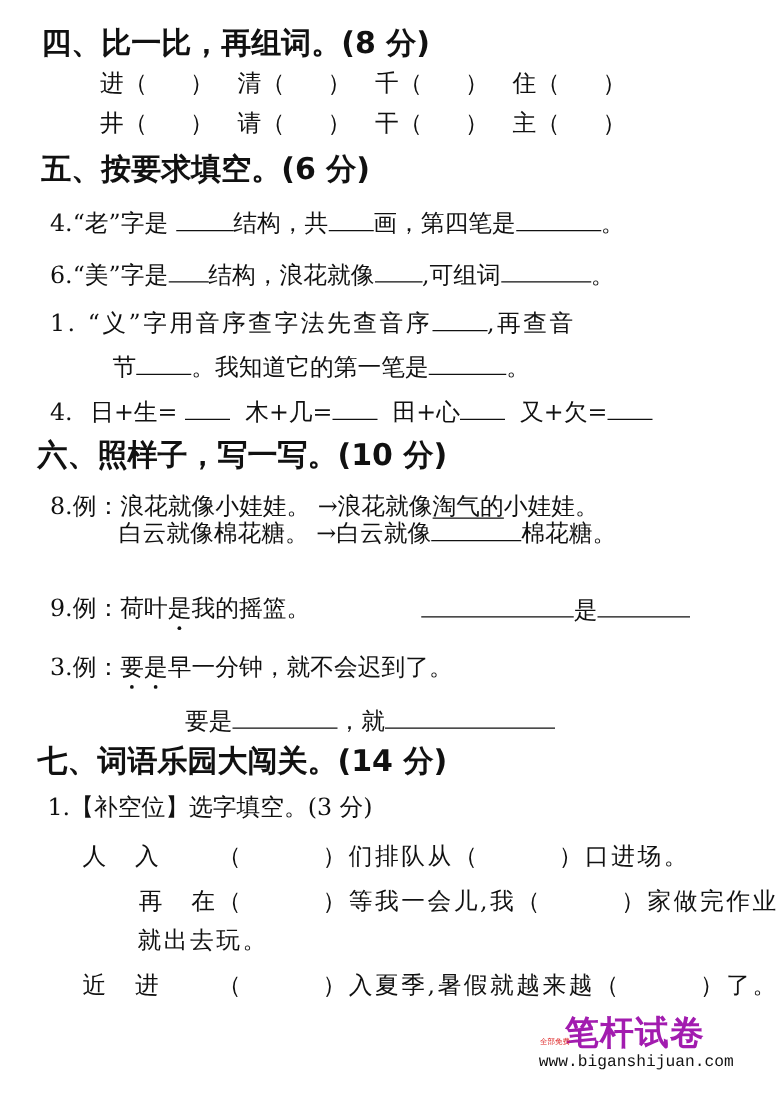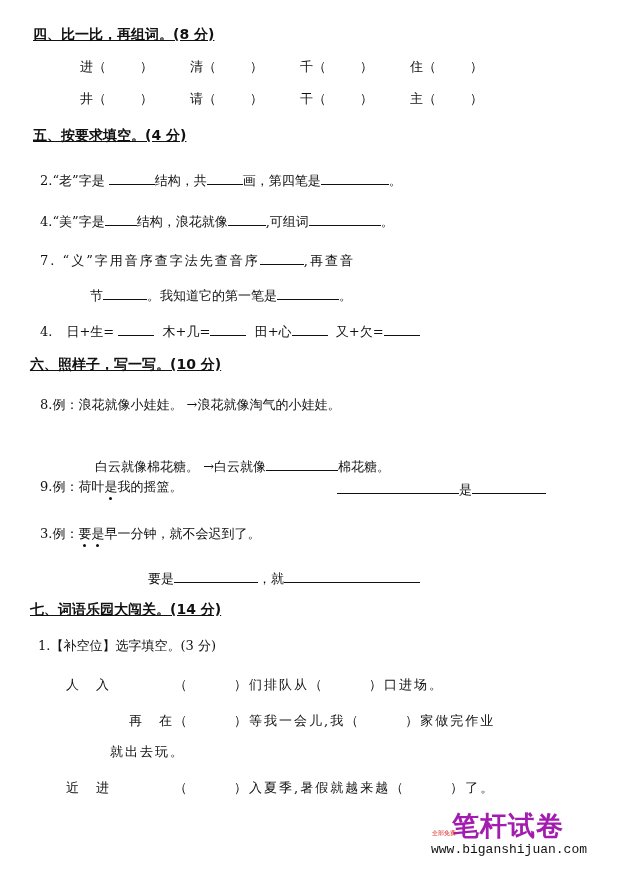--- a/index.html
+++ b/index.html
@@ -1,61 +1,61 @@
 <!DOCTYPE html>
 <html><head>
 <meta charset="utf-8">
 <style>
   html, body { margin:0; padding:0; background:#ffffff; }
   body { width:625px; height:876px; position:relative; overflow:hidden;
          font-family:"DejaVu Serif", "Liberation Serif", serif; color:#111; }
-  .line { position:absolute; white-space:nowrap; font-size:13px; line-height:24px; }
-  .h { font-weight:bold; font-family:"DejaVu Sans", "Liberation Sans", sans-serif; font-size:14px;text-decoration:underline; }
+  .line { position:absolute; white-space:nowrap; font-size:19px; line-height:24px; }
+  .h { font-weight:bold; font-family:"DejaVu Sans", "Liberation Sans", sans-serif; font-size:24px; }
   .blank { display:inline-block; border-bottom:1.5px solid #111; height:18px; vertical-align:baseline; }
-  .ul { text-underline-offset:3px; }
+  .ul { text-decoration:underline; text-underline-offset:3px; }
   .dot { position:relative; }
   .dot::after { content:""; position:absolute; left:50%; bottom:-6px; width:3px; height:3px; margin-left:-1.5px; background:#111; border-radius:50%; }
   .cell { display:inline-block; }
   .logo { position:absolute; left:452px; top:808px; font-family:"DejaVu Sans", sans-serif; font-size:27px; font-weight:bold; letter-spacing:1px; color:#a21caf; }
   .logo-tag { position:absolute; left:432px; top:829px; font-size:6px; color:#d22; font-family:"DejaVu Sans", sans-serif; }
   .logo-url { position:absolute; left:431px; top:842px; font-family:"Liberation Mono","DejaVu Sans Mono", monospace; font-size:13px; color:#111; }
 </style>
 </head>
 <body>
 
 <div class="line h" style="left:33px;top:22px;">四、比一比，再组词。(8 分)</div>
 <div class="line" style="left:80px;top:55px;">
   <span class="cell" style="width:110px"><span>进</span><span>（</span><span style="display:inline-block;width:34px"></span><span>）</span></span><span class="cell" style="width:110px"><span>清</span><span>（</span><span style="display:inline-block;width:34px"></span><span>）</span></span><span class="cell" style="width:110px"><span>千</span><span>（</span><span style="display:inline-block;width:34px"></span><span>）</span></span><span class="cell"><span>住</span><span>（</span><span style="display:inline-block;width:34px"></span><span>）</span></span>
 </div>
 <div class="line" style="left:80px;top:87px;">
   <span class="cell" style="width:110px"><span>井</span><span>（</span><span style="display:inline-block;width:34px"></span><span>）</span></span><span class="cell" style="width:110px"><span>请</span><span>（</span><span style="display:inline-block;width:34px"></span><span>）</span></span><span class="cell" style="width:110px"><span>干</span><span>（</span><span style="display:inline-block;width:34px"></span><span>）</span></span><span class="cell"><span>主</span><span>（</span><span style="display:inline-block;width:34px"></span><span>）</span></span>
 </div>
 
-<div class="line h" style="left:33px;top:123px;">五、按要求填空。(4 分)</div>
+<div class="line h" style="left:33px;top:123px;">五、按要求填空。(6 分)</div>
 <div class="line" style="left:40px;top:166px;">
-  <span>2.“老”字是 </span><span class="blank" style="width:46px"></span><span>结构，共</span><span class="blank" style="width:36px"></span><span>画，第四笔是</span><span class="blank" style="width:68px"></span><span>。</span>
+  <span>4.“老”字是 </span><span class="blank" style="width:46px"></span><span>结构，共</span><span class="blank" style="width:36px"></span><span>画，第四笔是</span><span class="blank" style="width:68px"></span><span>。</span>
 </div>
 <div class="line" style="left:40px;top:207px;">
-  <span>4.“美”字是</span><span class="blank" style="width:32px"></span><span>结构，浪花就像</span><span class="blank" style="width:38px"></span><span>,可组词</span><span class="blank" style="width:72px"></span><span>。</span>
+  <span>6.“美”字是</span><span class="blank" style="width:32px"></span><span>结构，浪花就像</span><span class="blank" style="width:38px"></span><span>,可组词</span><span class="blank" style="width:72px"></span><span>。</span>
 </div>
 <div class="line" style="left:40px;top:246px;letter-spacing:2px;">
-  <span>7. “义”字用音序查字法先查音序</span><span class="blank" style="width:44px"></span><span>,再查音</span>
+  <span>1. “义”字用音序查字法先查音序</span><span class="blank" style="width:44px"></span><span>,再查音</span>
 </div>
 <div class="line" style="left:90px;top:281px;">
   <span>节</span><span class="blank" style="width:44px"></span><span>。我知道它的第一笔是</span><span class="blank" style="width:62px"></span><span>。</span>
 </div>
 <div class="line" style="left:40px;top:317px;">
   <span style="margin-right:14px">4.</span><span>日+生=</span> <span class="blank" style="width:36px"></span>&nbsp;&nbsp;<span>木+几=</span><span class="blank" style="width:36px"></span>&nbsp;&nbsp;<span>田+心</span><span class="blank" style="width:36px"></span>&nbsp;&nbsp;<span>又+欠=</span><span class="blank" style="width:36px"></span>
 </div>
 
 <div class="line h" style="left:30px;top:352px;">六、照样子，写一写。(10 分)</div>
 <div class="line" style="left:40px;top:393px;">
   <span>8.例：浪花就像小娃娃。 →浪花就像</span><span class="ul">淘气的</span><span>小娃娃。</span>
 </div>
-<div class="line" style="left:95px;top:452px;text-align:right;">
+<div class="line" style="left:95px;top:414px;text-align:right;">
   <span>白云就像棉花糖。 →白云就像</span><span class="blank" style="width:72px"></span><span>棉花糖。</span>
 </div>
 <div class="line" style="left:40px;top:475px;">
   <span>9.例：荷叶</span><span class="dot">是</span><span>我的摇篮。</span>
 </div>
 <div class="line" style="left:337px;top:475px;">
   <span class="blank" style="width:122px"></span><span>是</span><span class="blank" style="width:74px"></span>
 </div>
 <div class="line" style="left:40px;top:522px;">
   <span>3.例：</span><span class="dot">要</span><span class="dot">是</span><span>早一分钟，就不会迟到了。</span>

